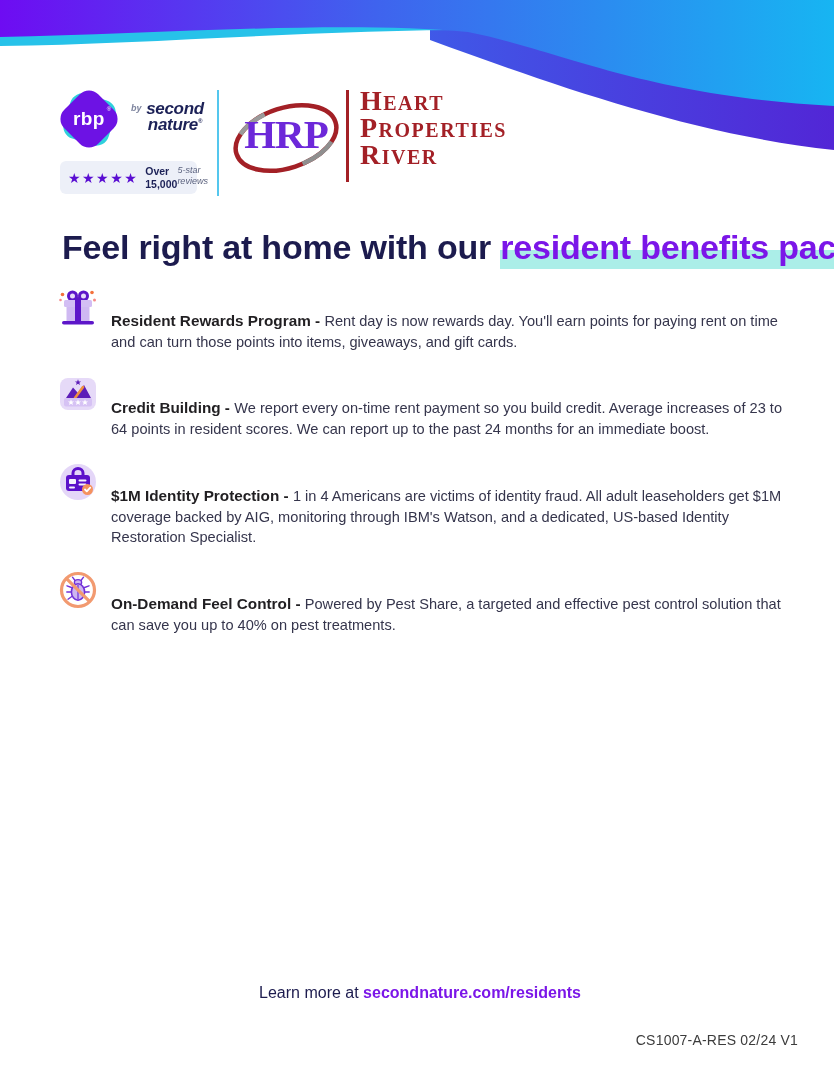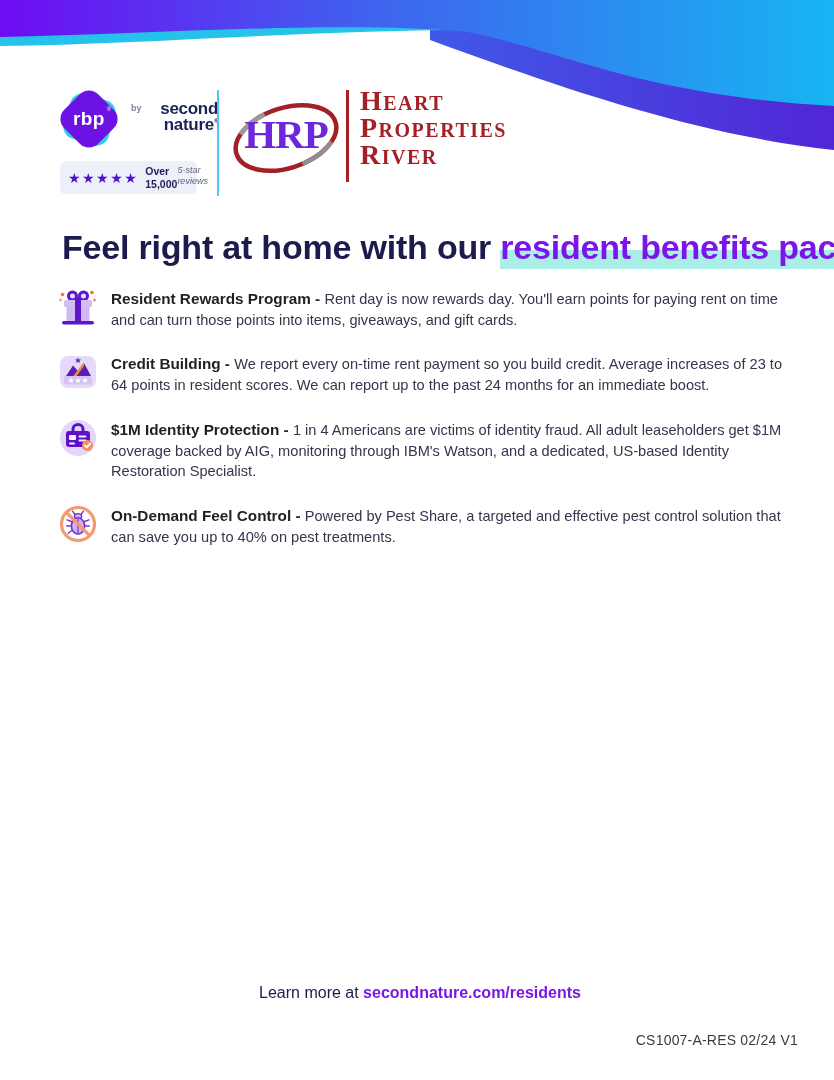--- a/index.html
+++ b/index.html
@@ -10,21 +10,21 @@
   
   .banner { position:absolute; top:0; left:0; width:834px; height:160px; }
 
   
   .rbp-lockup { position:absolute; left:56px; top:86px; width:150px; height:70px; }
   .rbp-mark { position:relative; width:66px; height:66px; }
   .rbp-teal { position:absolute; left:10px; top:10px; width:47px; height:47px; background:#2fd0dc; border-radius:13px; transform:rotate(18deg); }
   .rbp-purple { position:absolute; left:9px; top:9px; width:48px; height:48px; background:#6d12e4; border-radius:13px; transform:rotate(45deg); display:flex; align-items:center; justify-content:center; }
   .rbp-purple .inner { transform:rotate(-45deg); color:#fff; font-weight:bold; font-size:19px; letter-spacing:.3px; position:relative; }
   .rbp-purple .reg { position:absolute; right:-7px; top:-2px; font-size:6px; font-weight:normal; }
-  .sn-text { position:absolute; left:76px; top:15px; width:86px; text-align:right; color:#1c2157; line-height:0.92; }
+  .sn-text { position:absolute; left:76px; top:15px; width:86px; text-align:center; color:#1c2157; line-height:0.92;font-style:italic; }
   .sn-text .by { position:absolute; left:-1px; top:3px; font-size:9px; color:#7d849e; font-weight:600; }
   .sn-text .sn1, .sn-text .sn2 { display:block; font-size:17px; font-weight:800; letter-spacing:-0.3px; }
   .sn-text .reg { font-size:6px; vertical-align:super; }
 
   .divider-cyan { position:absolute; left:217px; top:90px; width:2px; height:106px; background:#54c7ee; }
 
   .hrp-lockup { position:absolute; left:228px; top:86px; width:272px; height:104px; }
   .hrp-swoosh { position:absolute; left:0; top:6px; }
   .hrp-monogram { position:absolute; left:2px; top:24px; width:112px; text-align:center;
     font-family:"Liberation Serif", serif; font-weight:bold; font-size:41px; color:#6d28d9; letter-spacing:-1px; }
@@ -43,21 +43,21 @@
   
   .headline { position:absolute; left:62px; top:228px; font-size:34px; letter-spacing:-0.2px; white-space:nowrap; }
   .headline .plain { color:#1c1b4e; font-weight:600; }
   .headline .hl { color:#7b16e8; font-weight:800;
     background:linear-gradient(to top, #abeee8 0 46%, transparent 46%); padding-bottom:3px; }
 
   
   .benefits { position:absolute; left:58px; top:287px; width:740px; }
   .benefit { display:flex; align-items:flex-start; margin-bottom:22px; }
   .benefit .icon { width:40px; height:40px; flex:0 0 40px; margin-right:13px; }
-  .benefit .text { width:676px; font-size:14.6px; line-height:1.42; color:#35354c; padding-top:1px; }
+  .benefit .text { width:676px; font-size:14.6px; line-height:1.42; color:#35354c; padding-top:1px;margin-top:22px; }
   .benefit .b-title { font-size:15.3px; font-weight:bold; color:#211f22; }
 
   
   .footer { position:absolute; left:3px; top:984px; width:834px; text-align:center; font-size:16px; }
   .footer .pre { color:#1c1b4e; }
   .footer .link { color:#7b16e8; font-weight:800; cursor:pointer; }
   .doc-code { position:absolute; right:36px; top:1032px; font-size:14px; color:#3c3c3c; letter-spacing:.2px; }
 </style>
 </head>
 <body>

